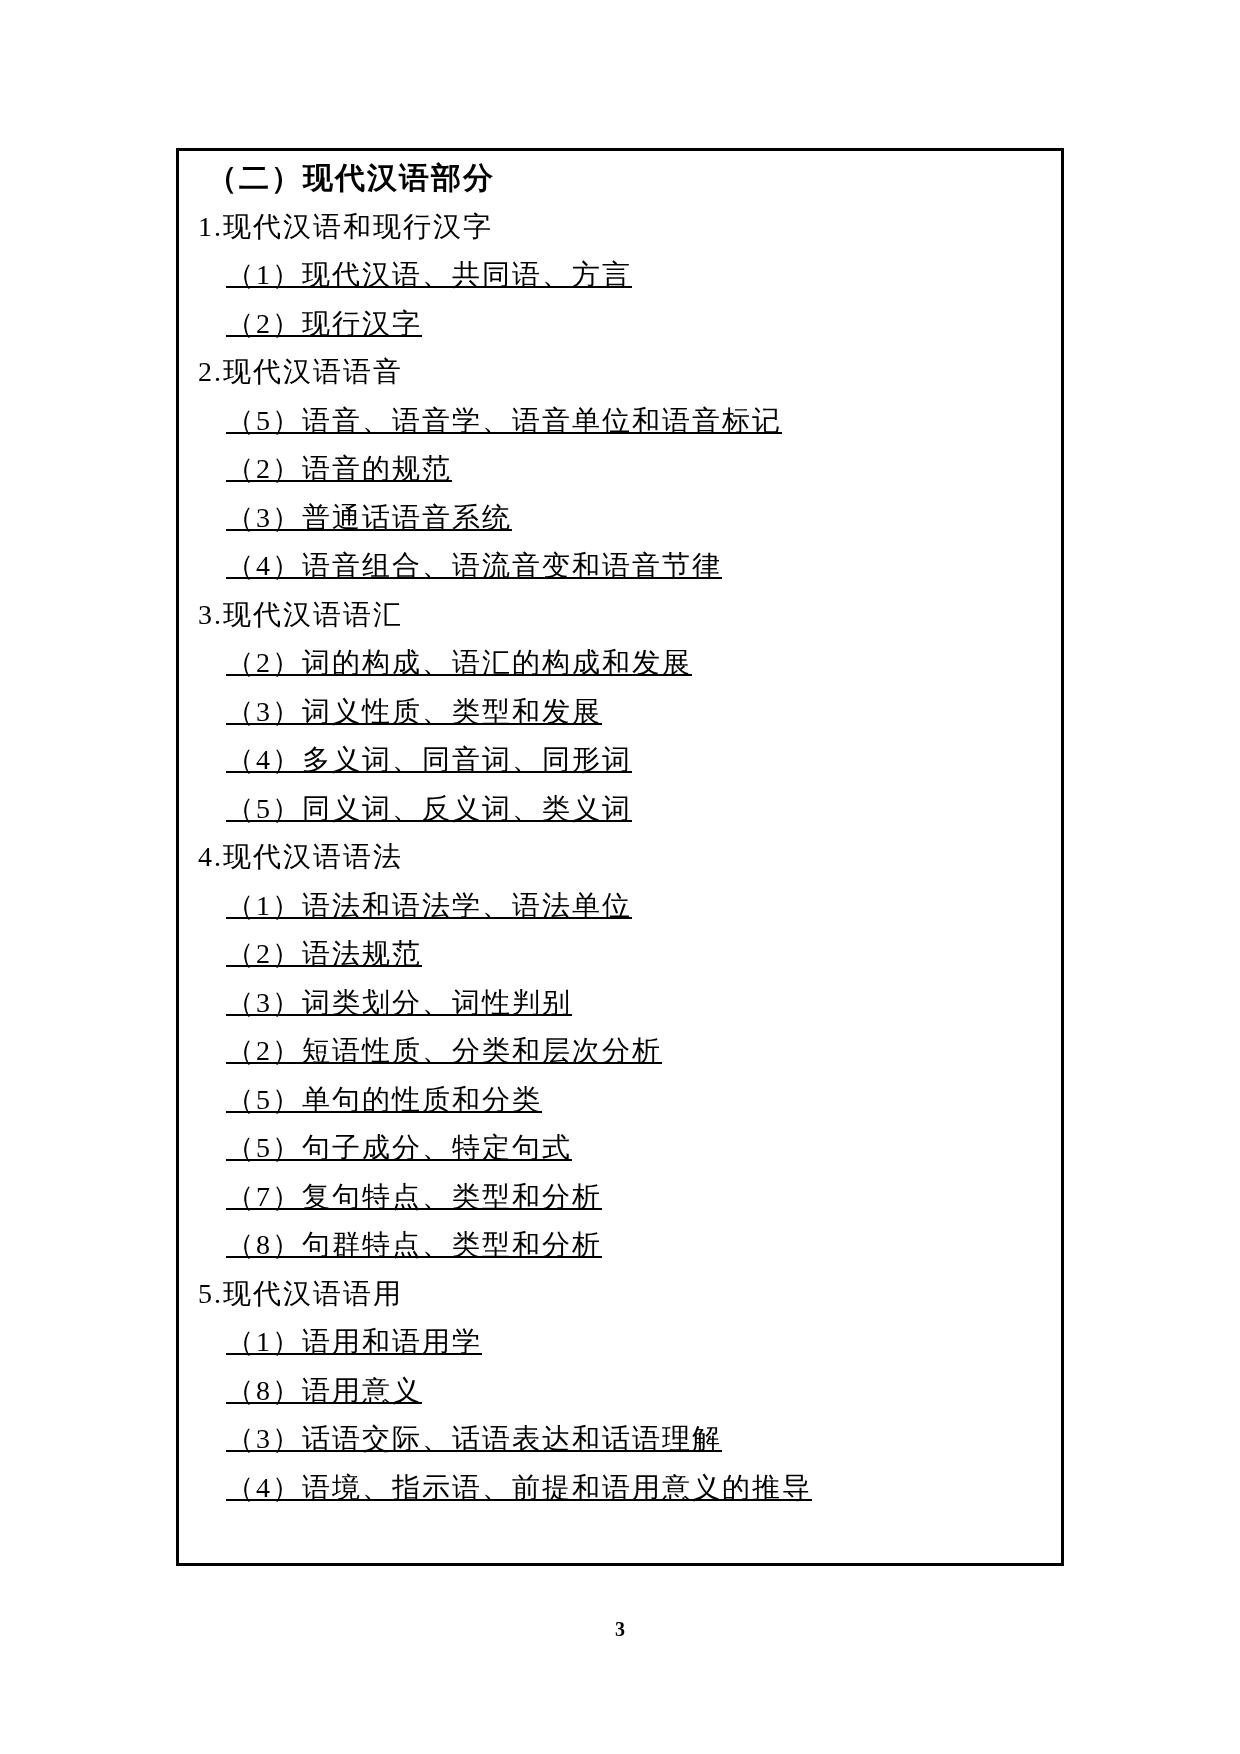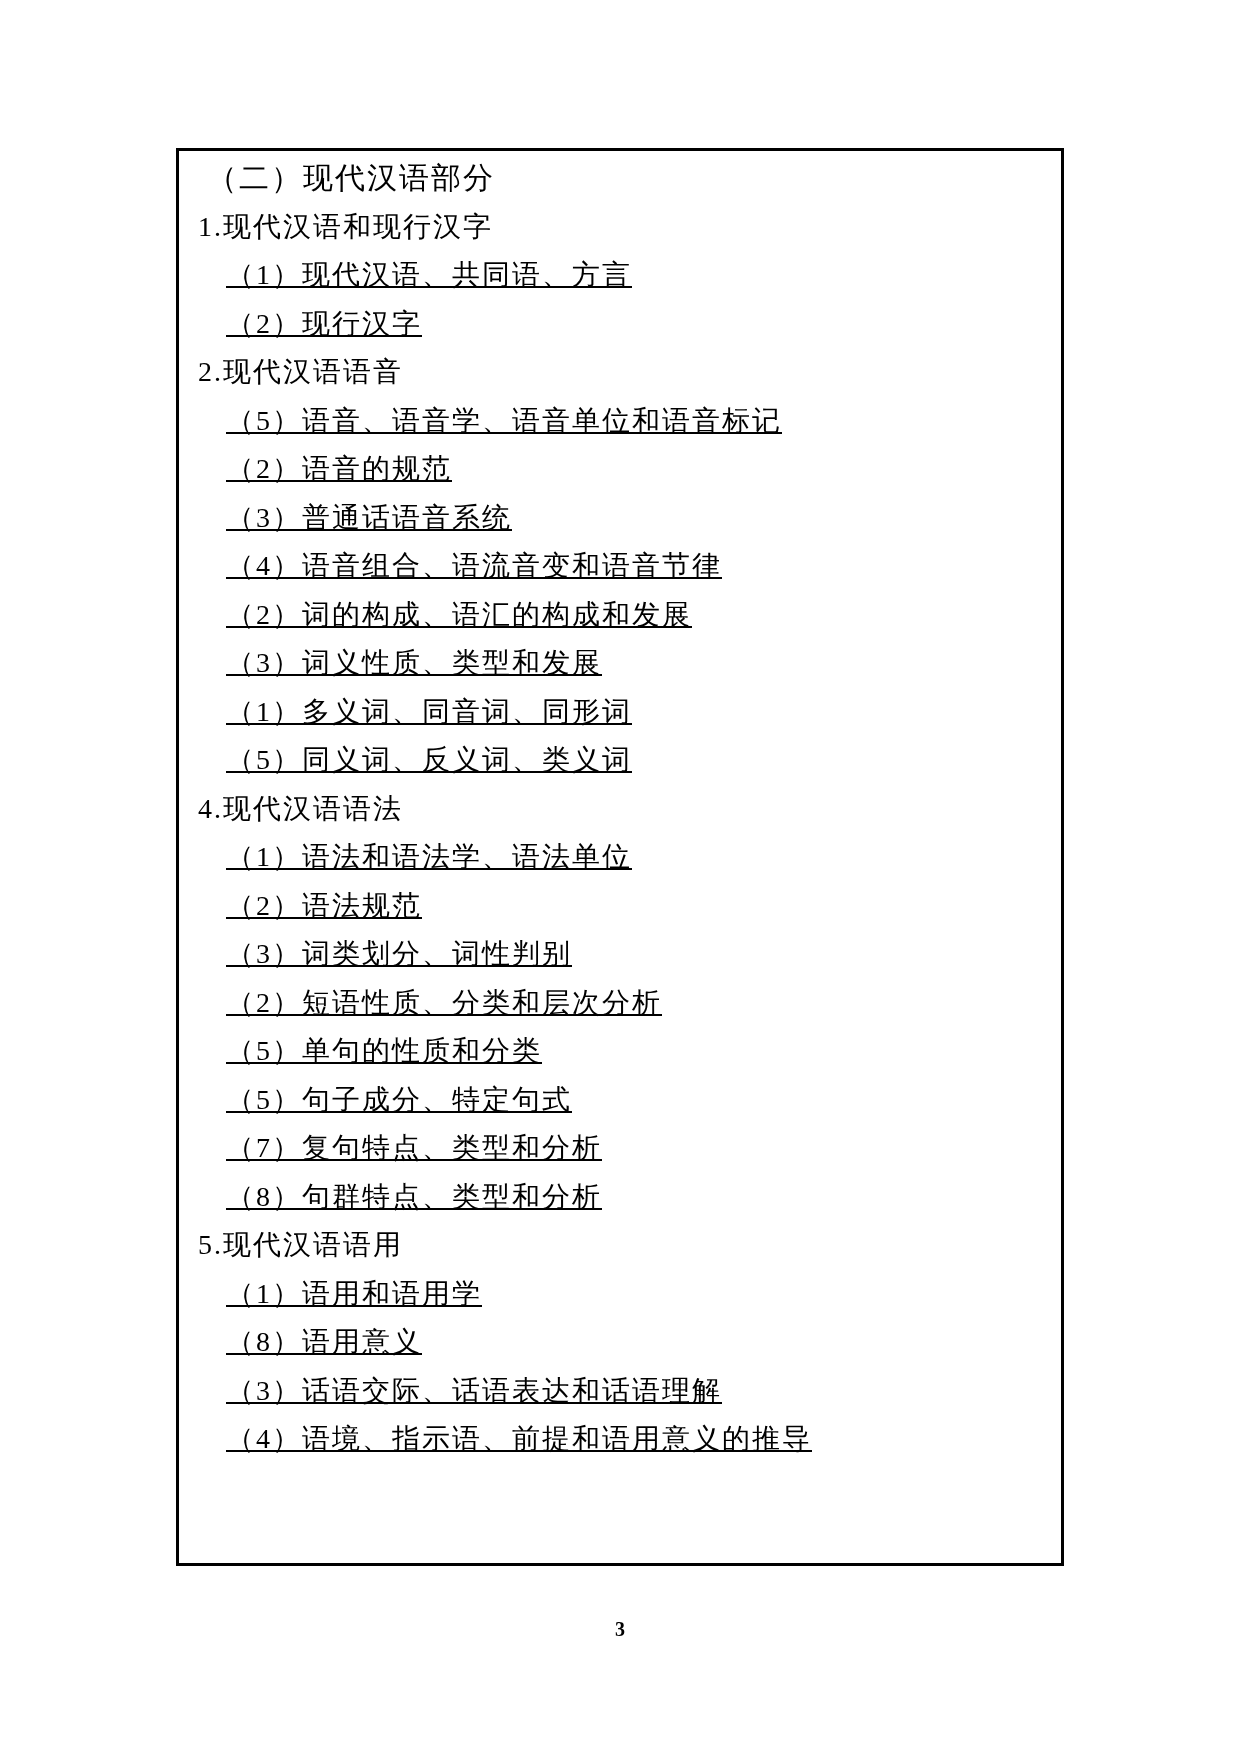--- a/index.html
+++ b/index.html
@@ -29,21 +29,21 @@
   .line {
     height: 48.5px;
     display: flex;
     align-items: center;
     font-size: 28px;
     letter-spacing: 2px;
     white-space: nowrap;
   }
   .line.heading {
     font-family: "Liberation Sans", "DejaVu Sans", sans-serif;
-    font-weight: 400;
+    font-weight: 700;
     font-size: 30px;
     letter-spacing: 2px;
     margin-left: 28px;
   }
   .line.l1 {
     margin-left: 19px;
   }
   .line.l2 {
     margin-left: 47px;
     text-decoration: underline;
@@ -70,23 +70,24 @@
     <div class="line l1">1.现代汉语和现行汉字</div>
     <div class="line l2">（1）现代汉语、共同语、方言</div>
     <div class="line l2">（2）现行汉字</div>
 
     <div class="line l1">2.现代汉语语音</div>
     <div class="line l2">（5）语音、语音学、语音单位和语音标记</div>
     <div class="line l2">（2）语音的规范</div>
     <div class="line l2">（3）普通话语音系统</div>
     <div class="line l2">（4）语音组合、语流音变和语音节律</div>
 
+    <div class="line l1">3.现代汉语语汇</div>
     <div class="line l2">（2）词的构成、语汇的构成和发展</div>
     <div class="line l2">（3）词义性质、类型和发展</div>
-    <div class="line l2">（1）多义词、同音词、同形词</div>
+    <div class="line l2">（4）多义词、同音词、同形词</div>
     <div class="line l2">（5）同义词、反义词、类义词</div>
 
     <div class="line l1">4.现代汉语语法</div>
     <div class="line l2">（1）语法和语法学、语法单位</div>
     <div class="line l2">（2）语法规范</div>
     <div class="line l2">（3）词类划分、词性判别</div>
     <div class="line l2">（2）短语性质、分类和层次分析</div>
     <div class="line l2">（5）单句的性质和分类</div>
     <div class="line l2">（5）句子成分、特定句式</div>
     <div class="line l2">（7）复句特点、类型和分析</div>

